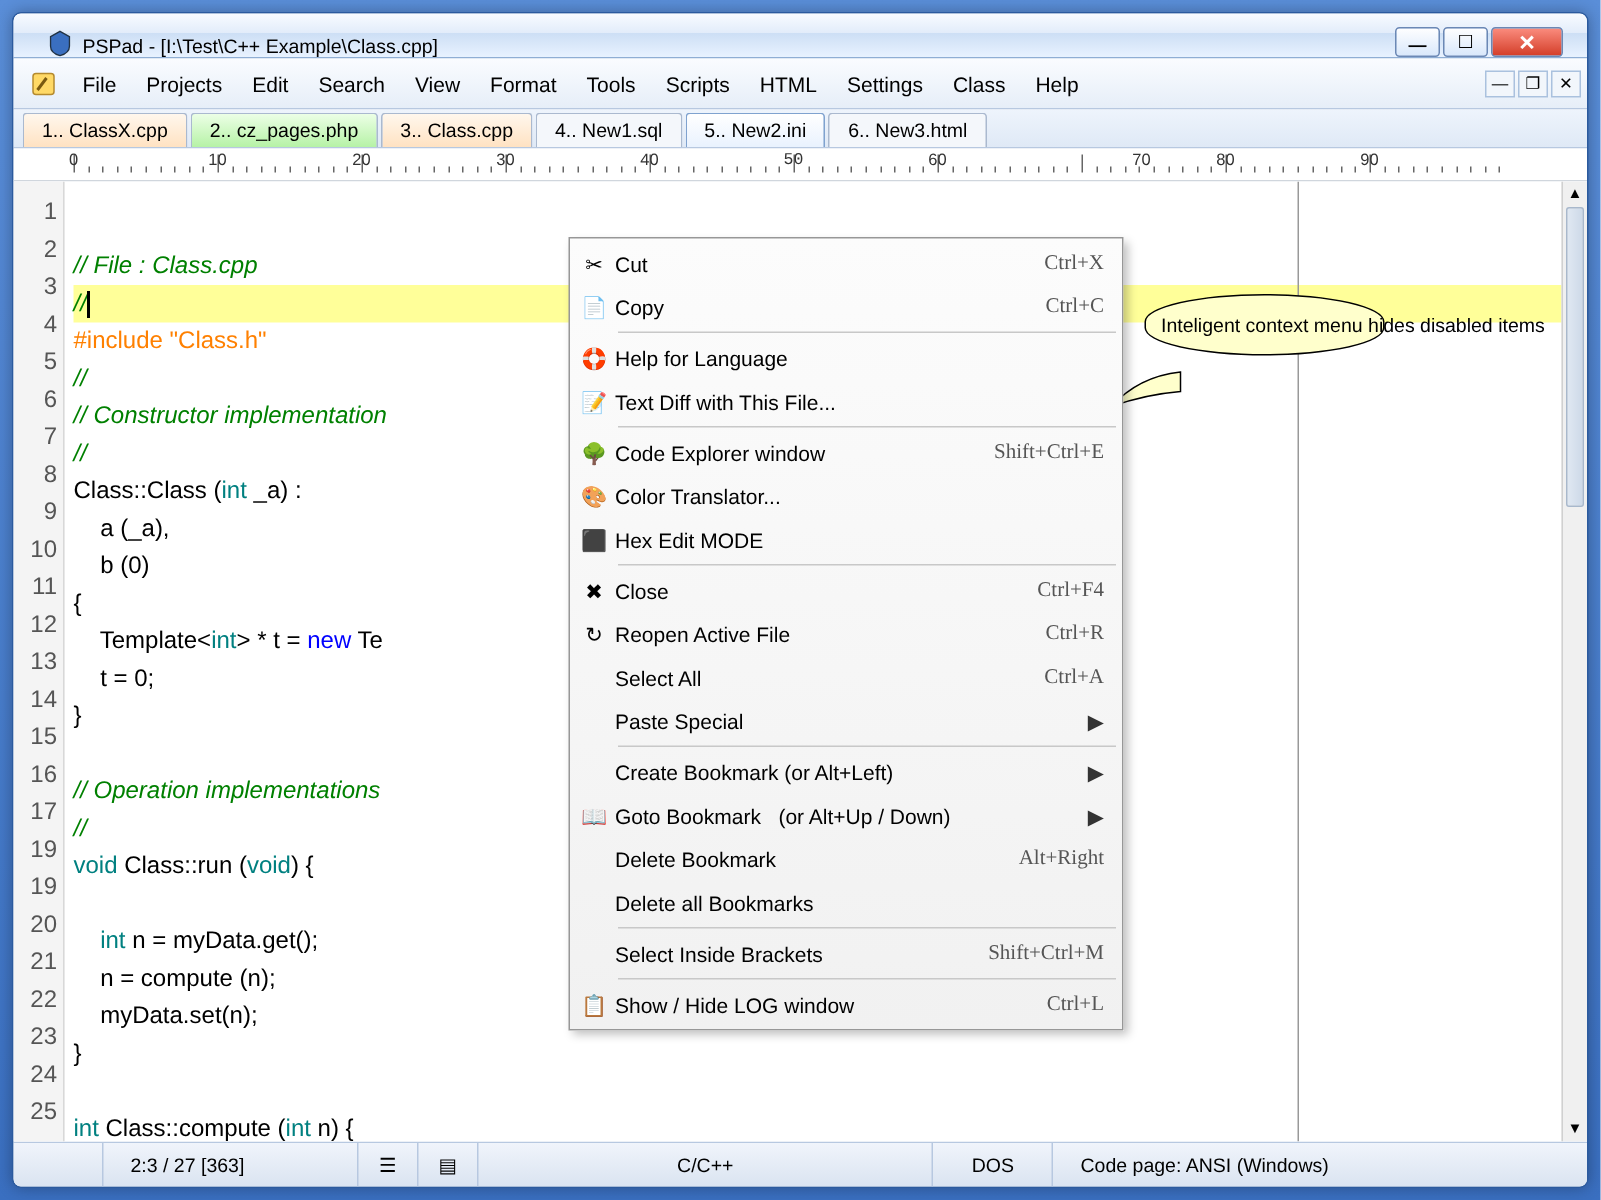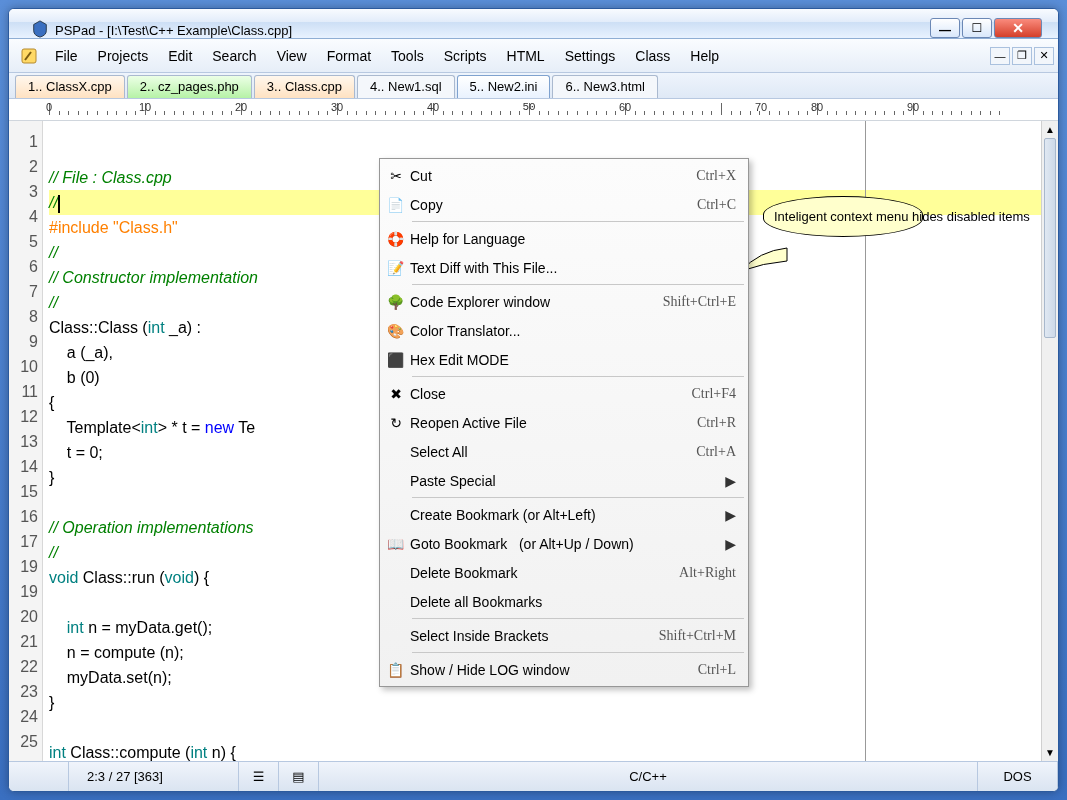--- a/index.html
+++ b/index.html
@@ -283,15 +283,16 @@
     </div>
   </div>
 
   <div class="statusbar">
     <div class="panel" style="width:60px;"></div>
     <div class="panel" style="width:170px;">2:3 / 27  [363]</div>
     <div class="panel icon-panel">☰</div>
     <div class="panel icon-panel">▤</div>
     <div class="panel" style="flex:1;justify-content:center;">C/C++</div>
     <div class="panel" style="width:80px;justify-content:center;">DOS</div>
+    <div class="panel" style="flex:1.2;border-right:none;">Code page: ANSI (Windows)</div>
   </div>
 
 </div>
 
 </body></html>

